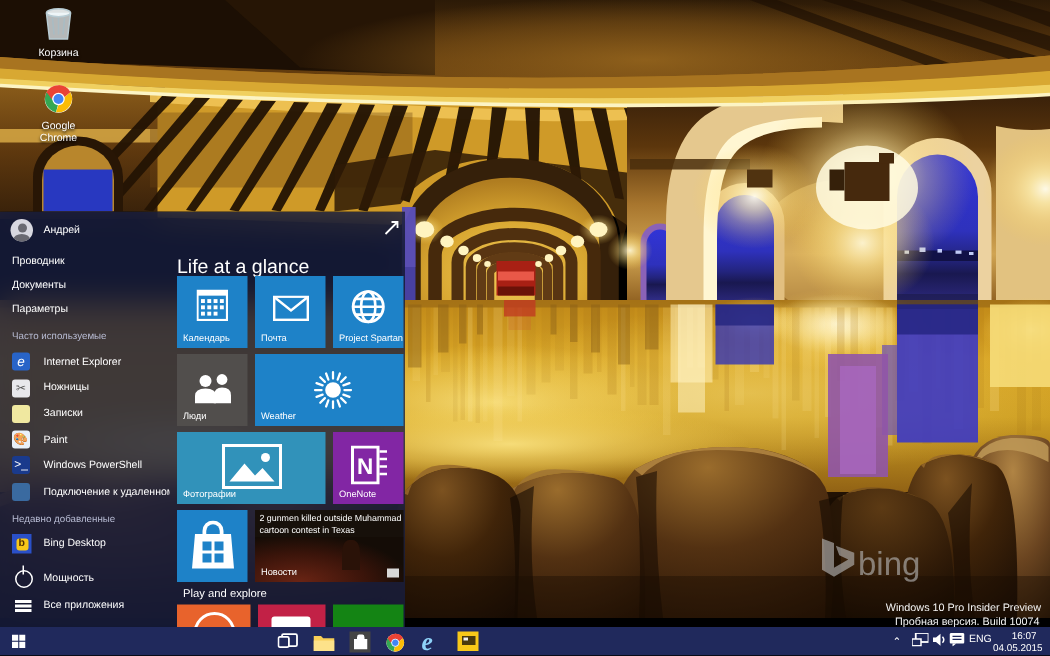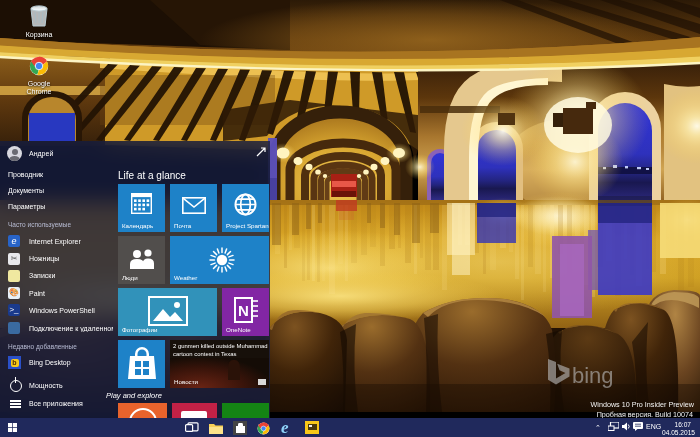--- a/index.html
+++ b/index.html
@@ -410,21 +410,21 @@
     <div class="abs" style="left:10px;top:239px;width:10px;height:10px;border:1.2px solid #fff;border-radius:50%;"></div>
     <div class="abs" style="left:14.7px;top:236px;width:1.6px;height:6px;background:#fff;"></div>
     <div class="abs lbl" style="left:29px;top:241px;">Мощность</div>
     <div class="abs" style="left:10px;top:259px;width:11px;height:8px;">
       <div style="height:1.6px;background:#fff;margin-bottom:1.6px;"></div>
       <div style="height:1.6px;background:#fff;margin-bottom:1.6px;"></div>
       <div style="height:1.6px;background:#fff;"></div>
     </div>
     <div class="abs lbl" style="left:29px;top:259px;">Все приложения</div>
 
-    <div class="abs" style="left:118px;top:29px;font-size:10px;color:#fff;text-align:right;">Life at a glance</div>
+    <div class="abs" style="left:118px;top:29px;font-size:13px;color:#fff;text-align:right;">Life at a glance</div>
 
     <div class="abs" style="left:118px;top:43px;width:47px;height:48px;background:#1e82c8;">
       <svg class="abs" style="left:13px;top:9px;" width="21" height="21" viewBox="0 0 21 21">
         <rect x="0.7" y="0.7" width="19.6" height="19.6" fill="none" stroke="#fff" stroke-width="1.4"></rect>
         <rect x="0.7" y="0.7" width="19.6" height="3.4" fill="#fff"></rect>
         <g fill="#fff">
           <rect x="3" y="6.4" width="2.6" height="2.6"></rect>
             <rect x="7.2" y="6.4" width="2.6" height="2.6"></rect>
             <rect x="11.4" y="6.4" width="2.6" height="2.6"></rect>
             <rect x="15.6" y="6.4" width="2.6" height="2.6"></rect>
@@ -524,21 +524,21 @@
       </svg>
     </div>
     <div class="abs" style="left:170px;top:199px;width:99px;height:48px;background:#17100a;overflow:hidden;">
       <div class="abs" style="left:0;top:18px;width:99px;height:30px;background:radial-gradient(ellipse at 30% 100%, #6a2414 0%, #3a140a 45%, #140c06 75%);"></div>
       <div class="abs" style="left:58px;top:20px;width:12px;height:20px;background:#2a1208;border-radius:40% 40% 0 0;"></div>
       <div class="abs" style="left:3px;top:2px;width:97px;font-size:5.9px;line-height:1.4;color:#fff;">2 gunmen killed outside Muhammad cartoon contest in Texas</div>
       <div class="abs" style="left:4px;bottom:3px;font-size:6.2px;white-space:nowrap;color:#fff;">Новости</div>
       <div class="abs" style="right:3px;bottom:3px;width:8px;height:6px;background:#d8d8d8;"></div>
     </div>
 
-    <div class="abs" style="left:106px;top:250px;font-size:7.5px;color:#fff;font-style:italic;">Play and explore</div>
+    <div class="abs" style="left:122px;top:250px;font-size:7.5px;color:#fff;">Play and explore</div>
 
     <div class="abs" style="left:118px;top:262px;width:49px;height:15px;background:#e8632c;overflow:hidden;">
       <div class="abs" style="left:11px;top:5px;width:24px;height:24px;border:2.5px solid #fff;border-radius:50%;"></div>
     </div>
     <div class="abs" style="left:172px;top:262px;width:45px;height:15px;background:#c22146;overflow:hidden;">
       <div class="abs" style="left:9px;top:8px;width:26px;height:10px;background:#fff;border-radius:2px;"></div>
     </div>
     <div class="abs" style="left:222px;top:262px;width:47px;height:15px;background:#148414;"></div>
   </div>
 

